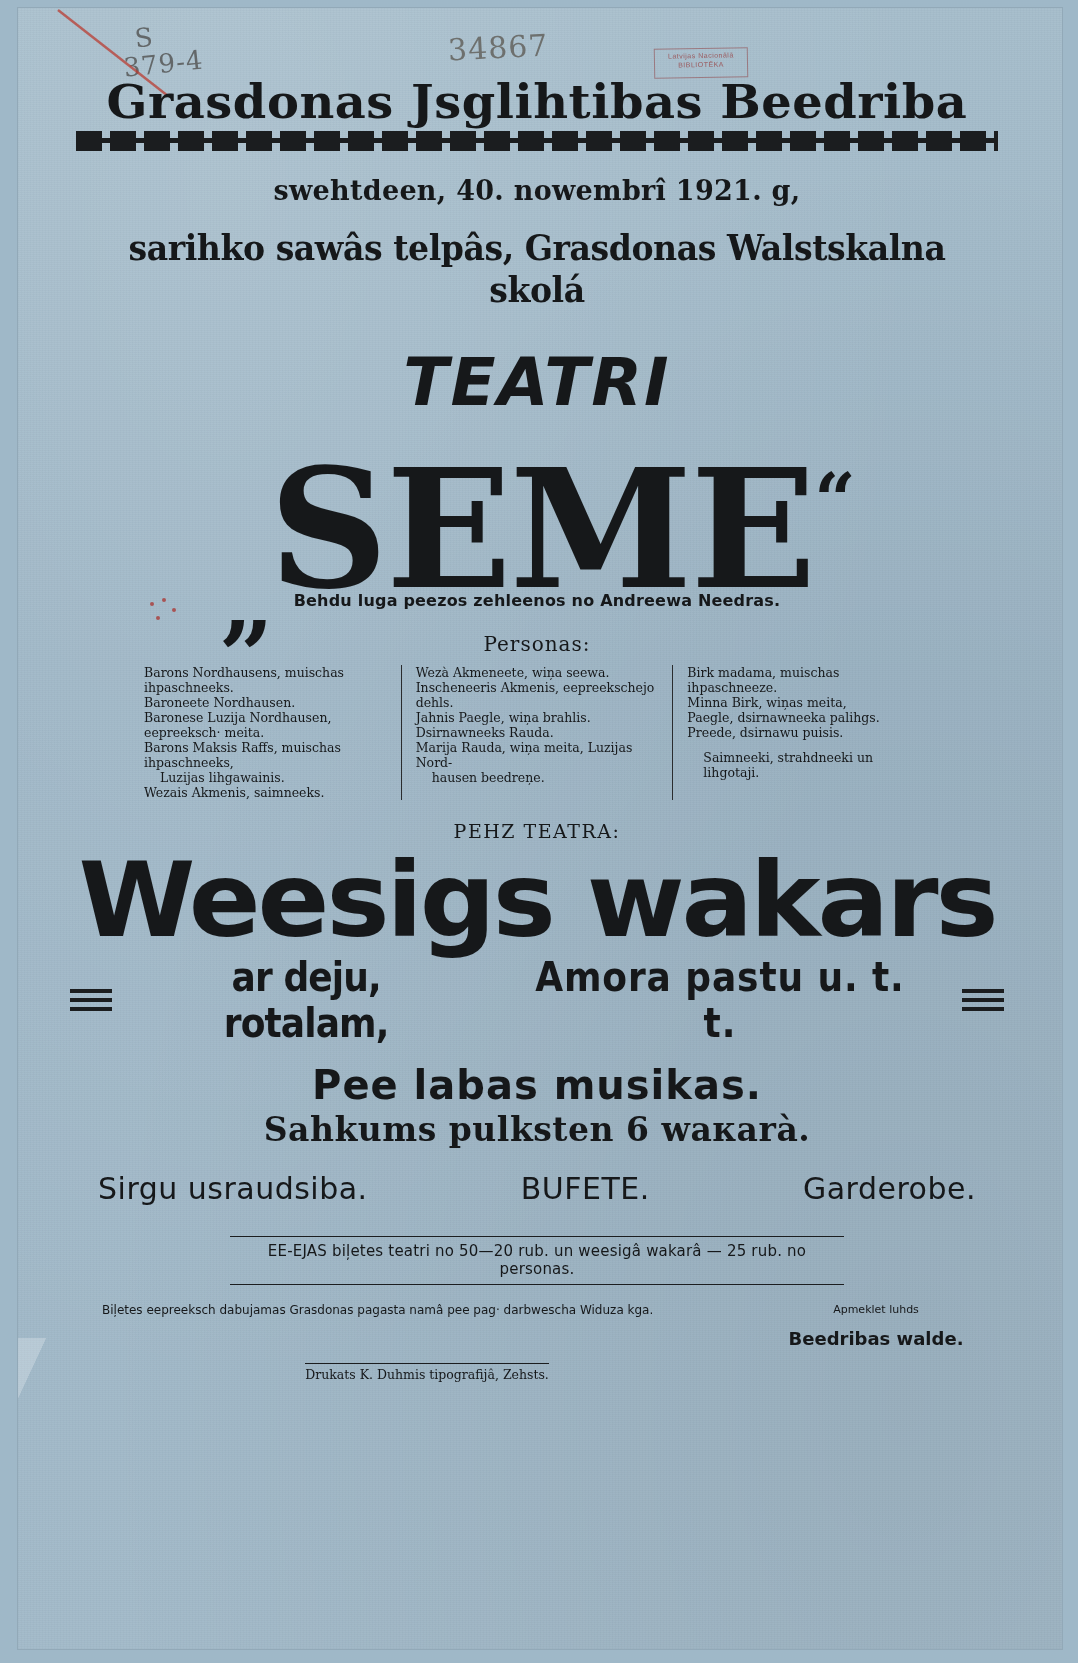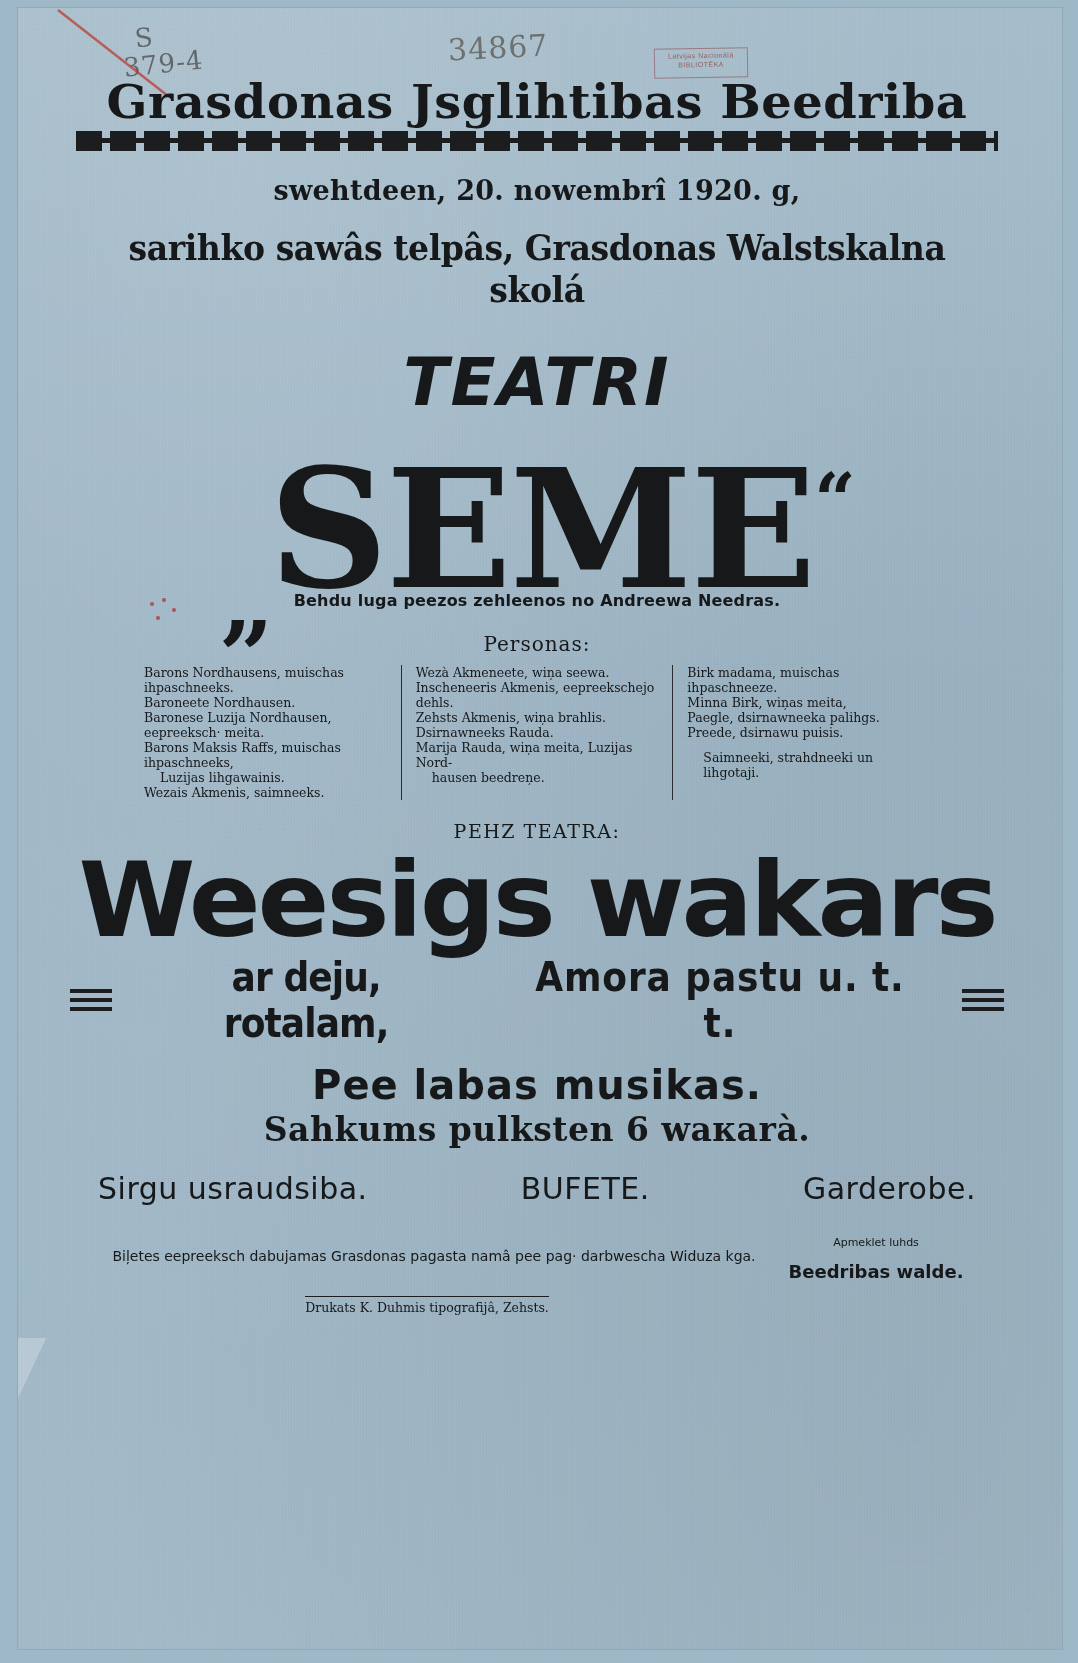--- a/index.html
+++ b/index.html
@@ -227,25 +227,24 @@
     letter-spacing: .2px;
   }
   .advance-row {
     display: flex;
     align-items: flex-start;
     justify-content: space-between;
     margin: 0 18px;
   }
   .advance {
     font-family: "DejaVu Sans", sans-serif;
-    font-size: 14px;
+    font-size: 12px;
     flex: 1 1 auto;
-    text-align: center;
+    text-align: left;
     padding-left: 14px;
-    margin-top: 12px;
   }
   .signoff {
     text-align: center;
     font-family: "DejaVu Sans", sans-serif;
     width: 220px;
     flex: 0 0 auto;
   }
   .signoff .a { font-size: 11px; margin-bottom: 12px; }
   .signoff .b { font-size: 18px; font-weight: bold; }
   .printer {
@@ -299,21 +298,21 @@
         <i style="left:10px;top:18px"></i>
         <i style="left:26px;top:10px"></i>
     </div>
     <div class="corner-tear"></div>
 
     <div class="content">
 
       <h1 class="org">Grasdonas Jsglihtibas Beedriba</h1>
       <div class="rule-ornate"></div>
 
-      <div class="date">swehtdeen, 20. nowembrî 1920. g,</div>
+      <div class="date">swehtdeen, 40. nowembrî 1921. g,</div>
       <div class="place">sarihko sawâs telpâs, Grasdonas Walstskalna skolá</div>
 
       <div class="teatri">TEATRI</div>
 
       <div class="title-wrap">
         <span class="seme"><span class="q-open">„</span><span>SEME</span><span class="q-close">“</span></span>
       </div>
 
       <div class="subtitle">Behdu luga peezos zehleenos no Andreewa Needras.</div>
 
@@ -324,21 +323,21 @@
           <div>Barons Nordhausens,  muischas ihpaschneeks.</div>
           <div>Baroneete Nordhausen.</div>
           <div>Baronese Luzija Nordhausen, eepreeksch· meita.</div>
           <div>Barons Maksis Raffs,  muischas ihpaschneeks,</div>
           <div class="indent">Luzijas lihgawainis.</div>
           <div>Wezais Akmenis, saimneeks.</div>
         </div>
         <div class="col">
           <div>Wezà Akmeneete, wiņa seewa.</div>
           <div>Inscheneeris Akmenis, eepreekschejo dehls.</div>
-          <div>Zehsts Akmenis, wiņa brahlis.</div>
+          <div>Jahnis Paegle, wiņa brahlis.</div>
           <div>Dsirnawneeks Rauda.</div>
           <div>Marija Rauda, wiņa  meita,  Luzijas  Nord-</div>
           <div class="indent">hausen beedreņe.</div>
         </div>
         <div class="col">
           <div>Birk madama, muischas ihpaschneeze.</div>
           <div>Minna Birk, wiņas meita,</div>
           <div>Paegle, dsirnawneeka palihgs.</div>
           <div>Preede, dsirnawu puisis.</div>
           <div class="spaced indent">Saimneeki, strahdneeki un lihgotaji.</div>
@@ -358,20 +357,21 @@
 
       <div class="music">Pee labas musikas.</div>
       <div class="start">Sahkums pulksten 6 waкarà.</div>
 
       <div class="services">
         <span>Sirgu  usraudsiba.</span>
         <span>BUFETE.</span>
         <span>Garderobe.</span>
       </div>
 
+      <div class="prices">EE-EJAS biļetes teatri no 50—20 rub. un  weesigâ wakarâ — 25 rub. no personas.</div>
 
       <div class="advance-row">
         <div class="advance">Biļetes eepreeksch dabujamas Grasdonas pagasta namâ pee pag· darbwescha Widuza kga.</div>
         <div class="signoff">
           <div class="a">Apmeklet luhds</div>
           <div class="b">Beedribas walde.</div>
         </div>
       </div>
 
       <div class="printer">Drukats K. Duhmis tipografijâ, Zehsts.</div>

